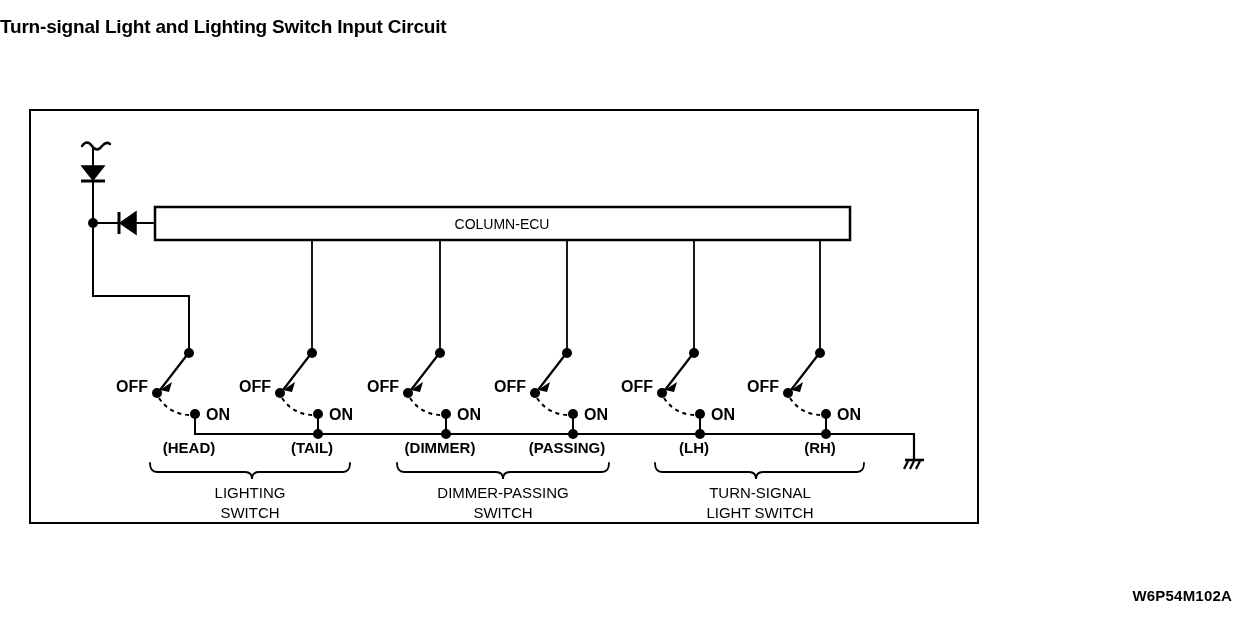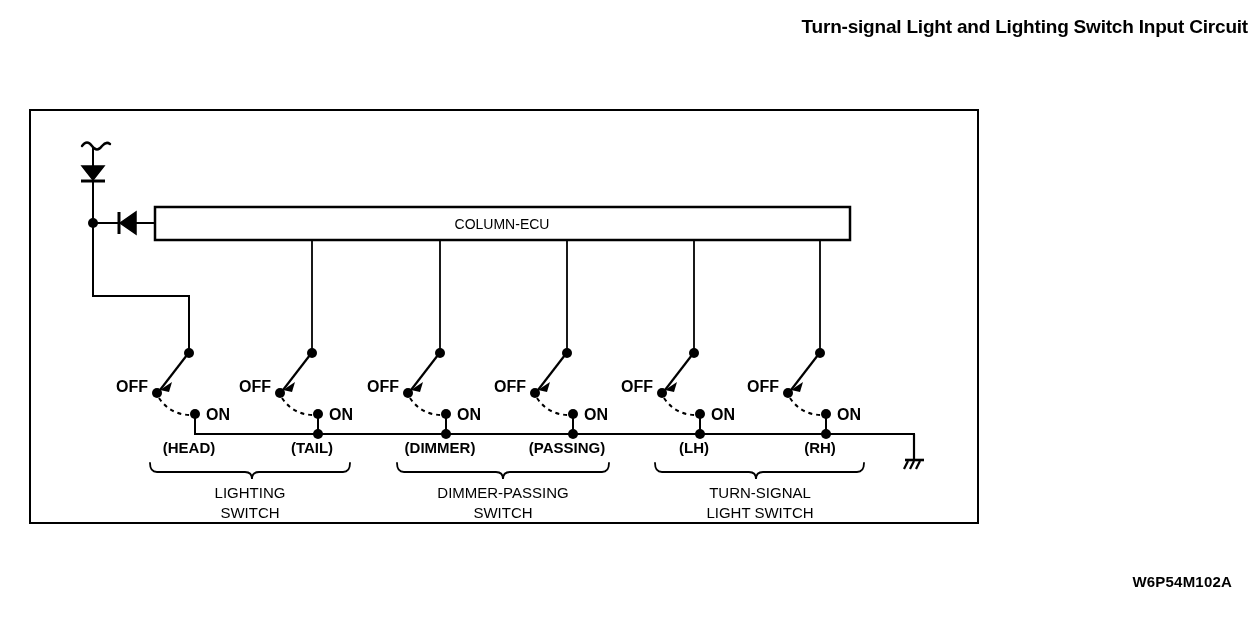--- a/index.html
+++ b/index.html
@@ -20,39 +20,39 @@
     left: 0;
     top: 0;
     width: 1248px;
     height: 622px;
   }
   .page-title {
     position: absolute;
     left: 0;
     top: 16px;
     width: 1248px;
-    text-align: right;
+    text-align: left;
     font-size: 19px;
     font-weight: bold;
     letter-spacing: -0.2px;
     white-space: nowrap;
   }
   .section-label {
     position: absolute;
     left: 28px;
     top: 84px;
     font-size: 19px;
     font-weight: normal;
     letter-spacing: 0.3px;
     white-space: nowrap;
   }
   .part-number {
     position: absolute;
     right: 16px;
-    bottom: 32px;
+    bottom: 18px;
     font-size: 15px;
     font-weight: bold;
     letter-spacing: 0.2px;
     white-space: nowrap;
   }
   svg.diagram {
     position: absolute;
     left: 0;
     top: 0;
     width: 1248px;

